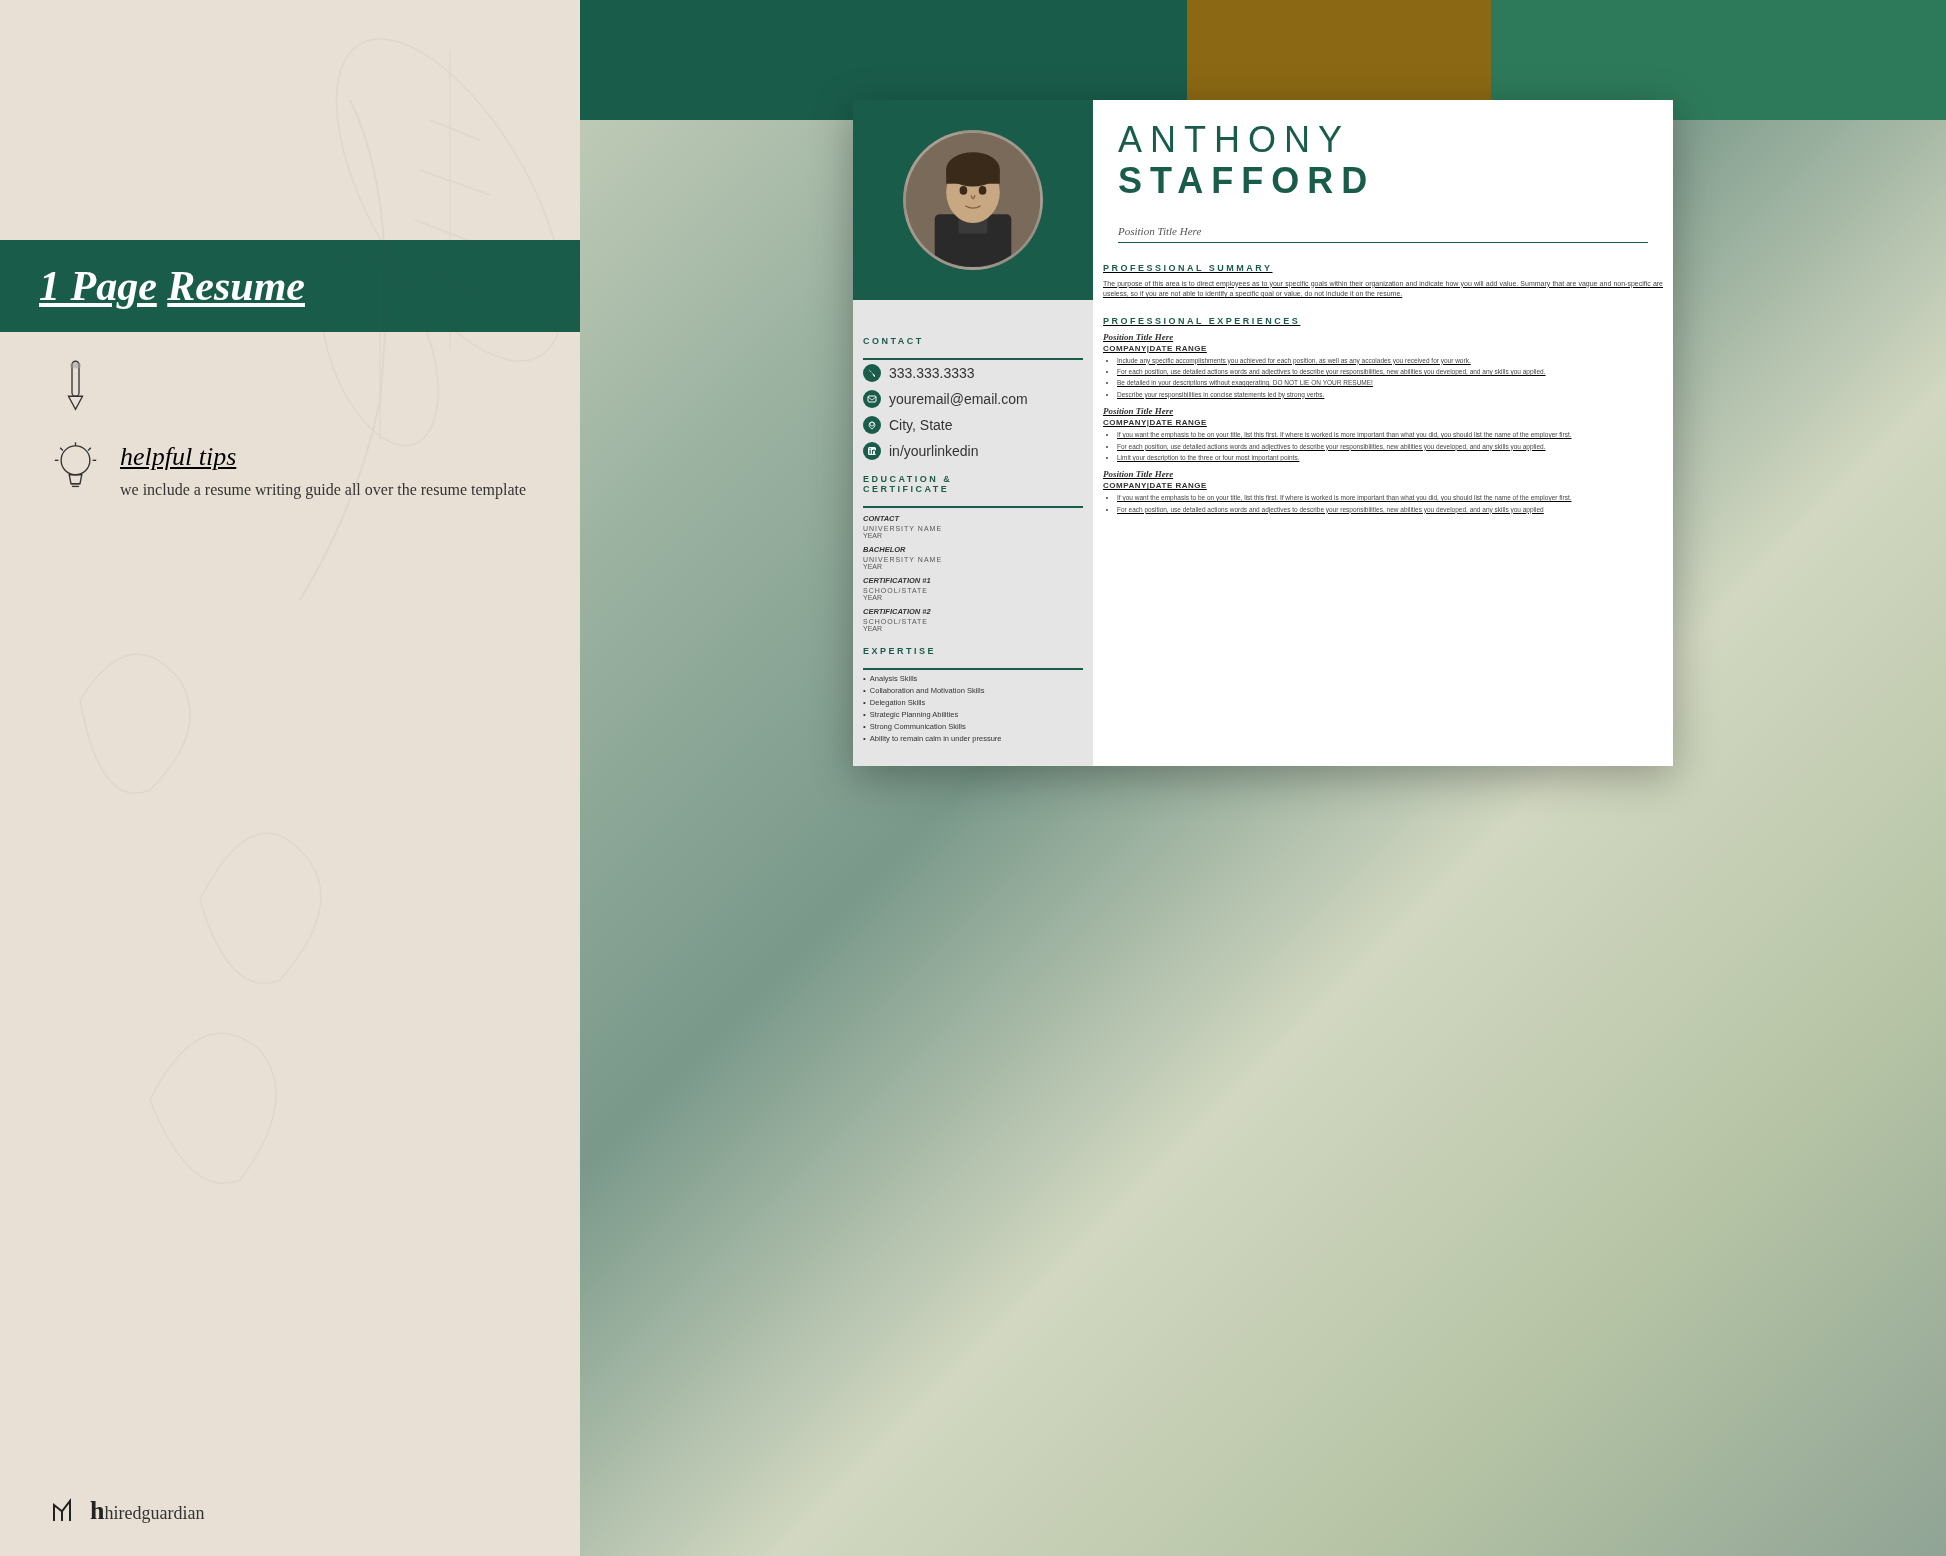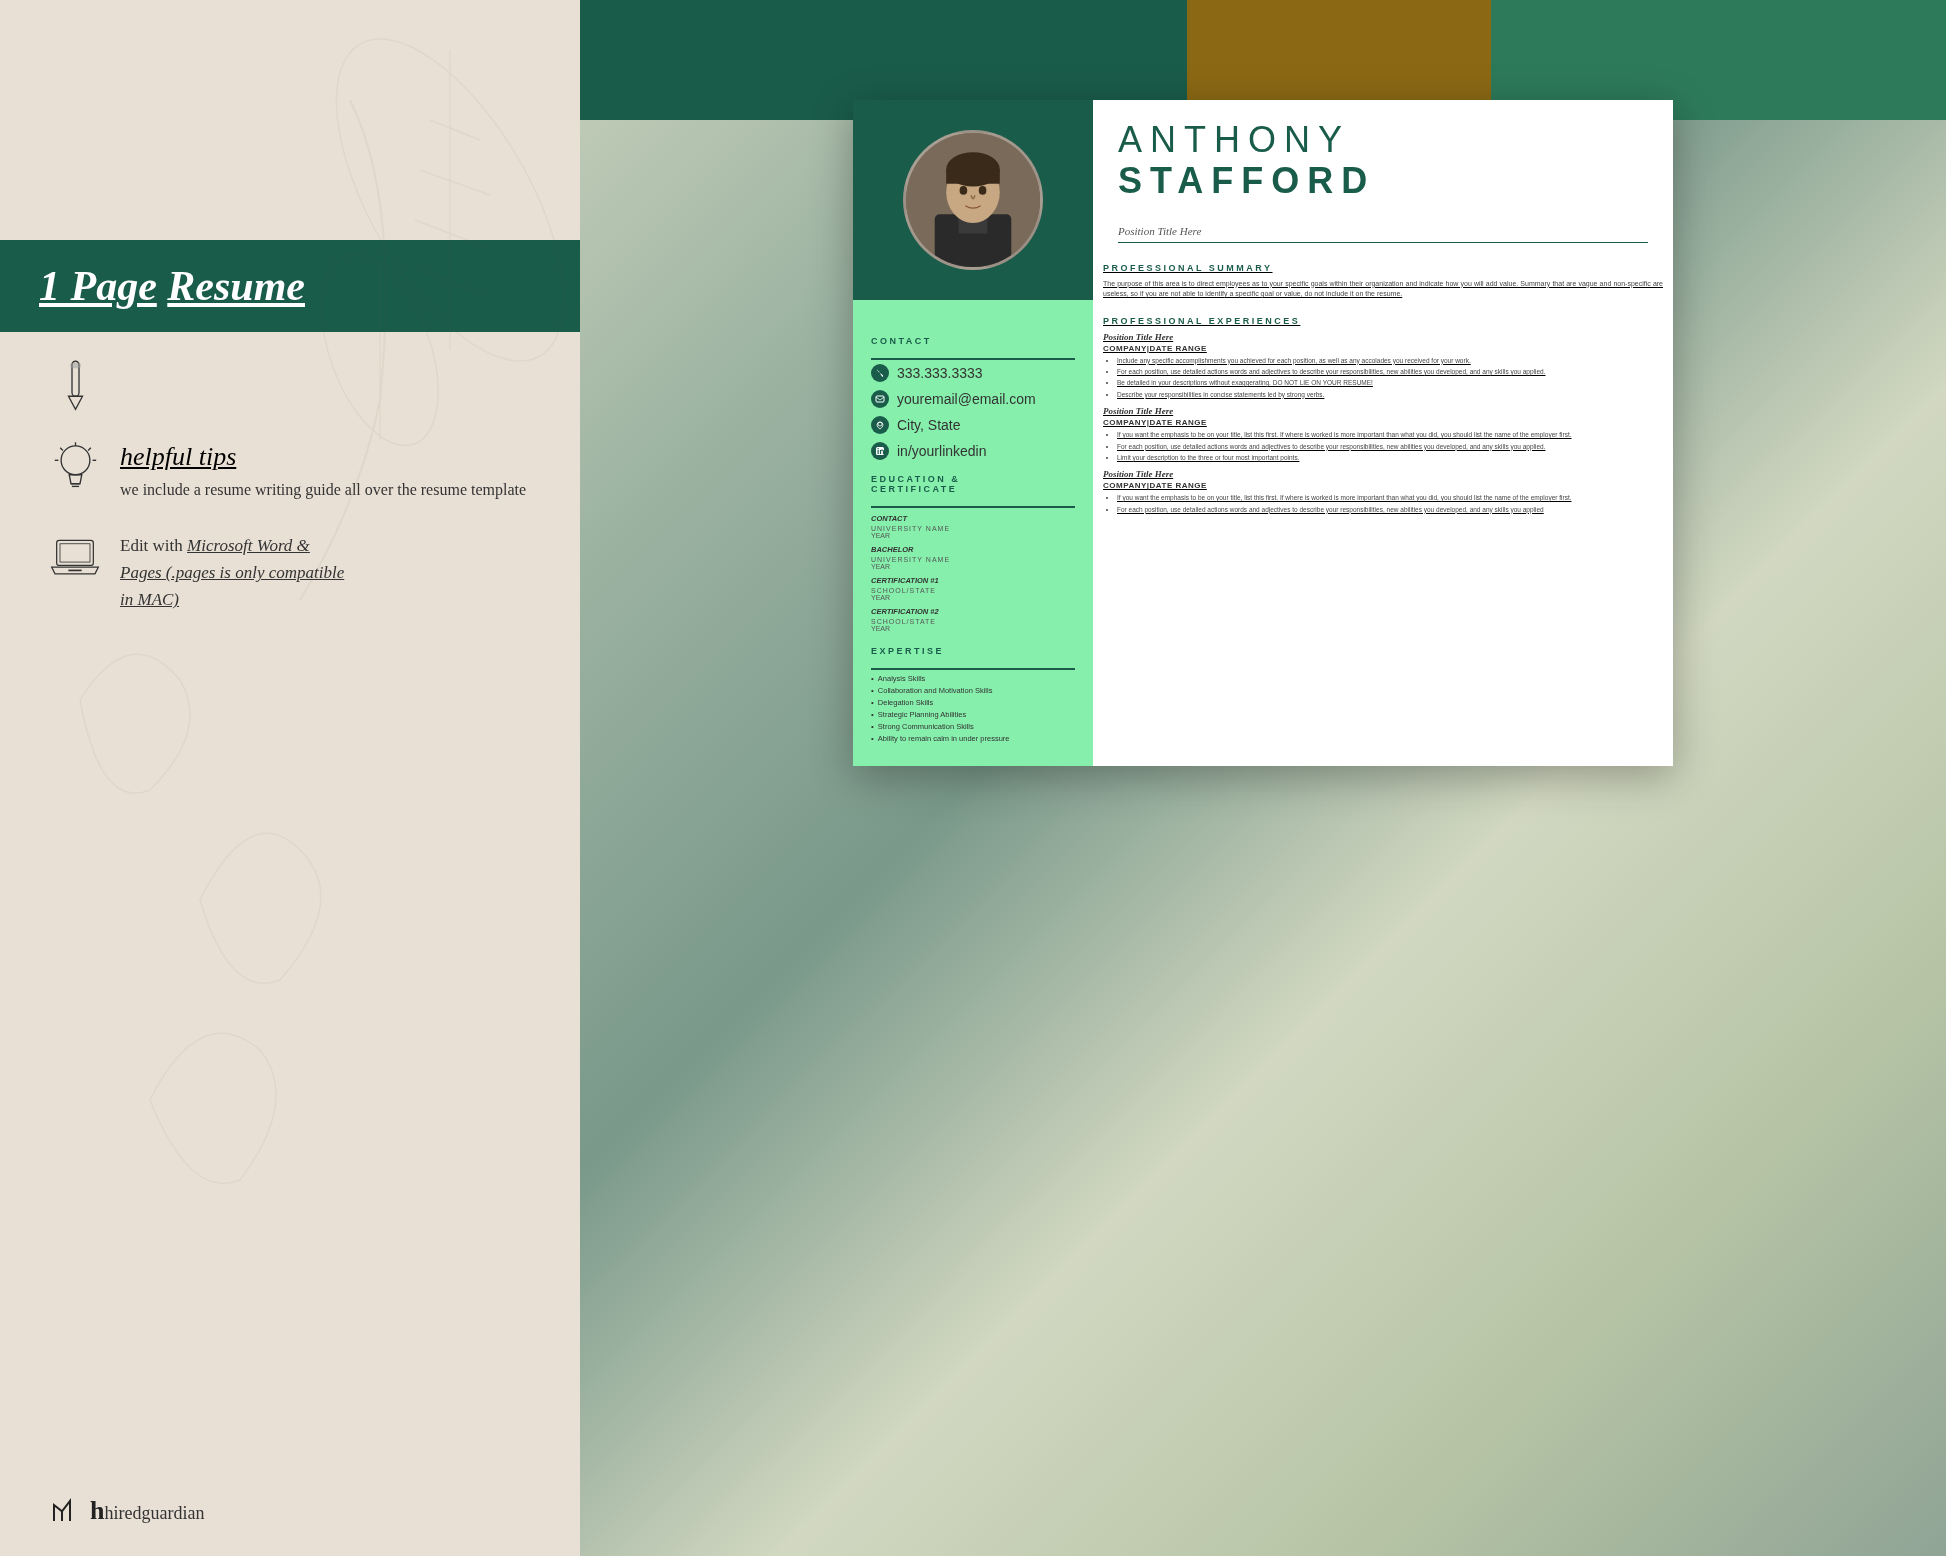--- a/index.html
+++ b/index.html
@@ -187,22 +187,22 @@
       align-items: center;
       justify-content: center;
     }
 
     .photo-circle svg {
       width: 100%;
       height: 100%;
     }
 
     .left-col-content {
-      padding: 20px 18px;
-      background: #86efac;
+      padding: 20px 10px;
+      background: #e5e5e5;
       flex: 1;
     }
 
     .left-section-title {
       font-size: 9px;
       letter-spacing: 2.5px;
       color: #1a5c4a;
       font-weight: 700;
       font-family: Arial, sans-serif;
       margin-bottom: 12px;
@@ -449,35 +449,20 @@
         <line x1="2" y1="22" x2="6" y2="22" stroke="#333" stroke-width="1.5"></line>
         <line x1="48" y1="22" x2="44" y2="22" stroke="#333" stroke-width="1.5"></line>
       </svg>
     </div>
     <div class="feature-text">
       <h3>helpful tips</h3>
       <p>we include a resume writing guide all over the resume template</p>
     </div>
   </div>
 
-  <div class="feature-item">
-    <div class="feature-icon">
-      <svg viewBox="0 0 60 45" xmlns="http://www.w3.org/2000/svg" width="55" height="45">
-        <rect x="8" y="2" width="44" height="30" rx="3" fill="none" stroke="#333" stroke-width="1.5"></rect>
-        <rect x="12" y="6" width="36" height="22" fill="none" stroke="#333" stroke-width="1"></rect>
-        <path d="M2 34 L58 34 L54 42 L6 42 Z" fill="none" stroke="#333" stroke-width="1.5"></path>
-        <line x1="22" y1="38" x2="38" y2="38" stroke="#333" stroke-width="2"></line>
-      </svg>
-    </div>
-    <div class="feature-text">
-      <p style="font-size:17px; line-height:1.6; color:#333; font-family:Georgia,serif;">
-        Edit with <em style="text-decoration:underline; font-style:italic;">Microsoft Word &amp;<br>Pages (.pages is only compatible<br>in MAC)</em>
-      </p>
-    </div>
-  </div>
 
   <div class="bottom-logo">
     <svg viewBox="0 0 50 35" xmlns="http://www.w3.org/2000/svg">
       <path d="M5 30 L5 10 L15 18 L25 5 L25 30" fill="none" stroke="#222" stroke-width="2.5"></path>
       <path d="M15 18 L15 30" fill="none" stroke="#222" stroke-width="2.5"></path>
     </svg>
     <span>
       <span class="logo-h">h</span><span style="font-size:18px;">hiredguardian</span>
     </span>
   </div>

